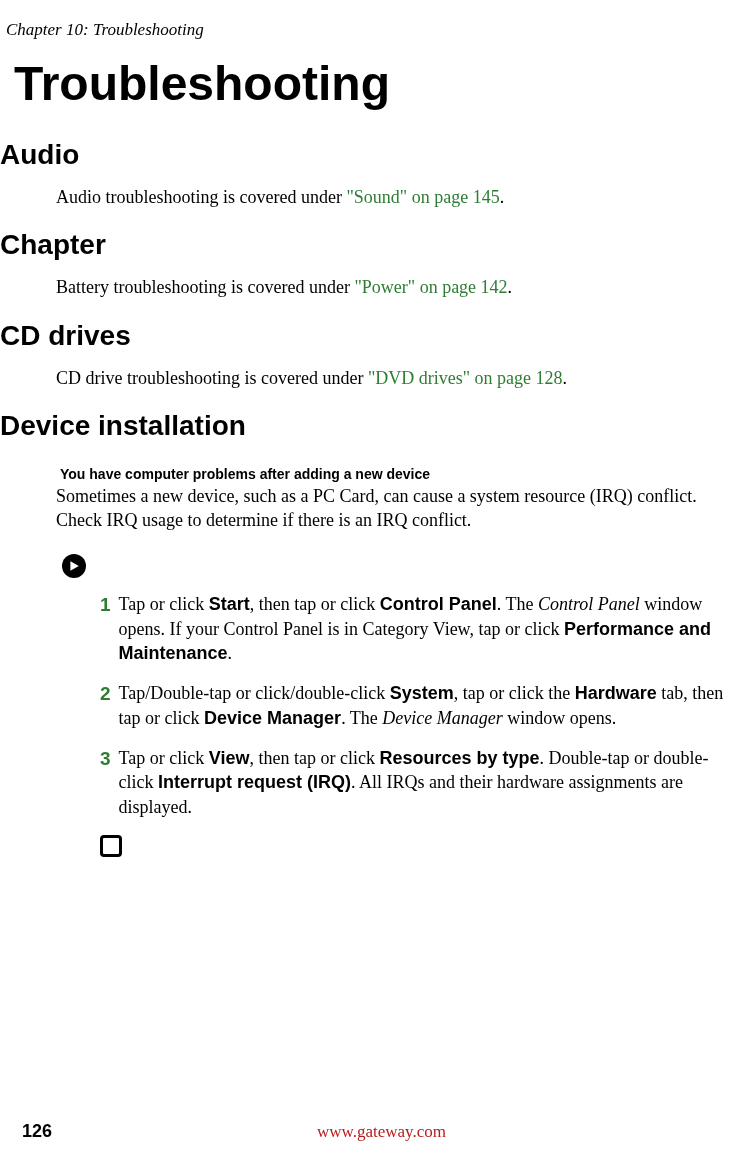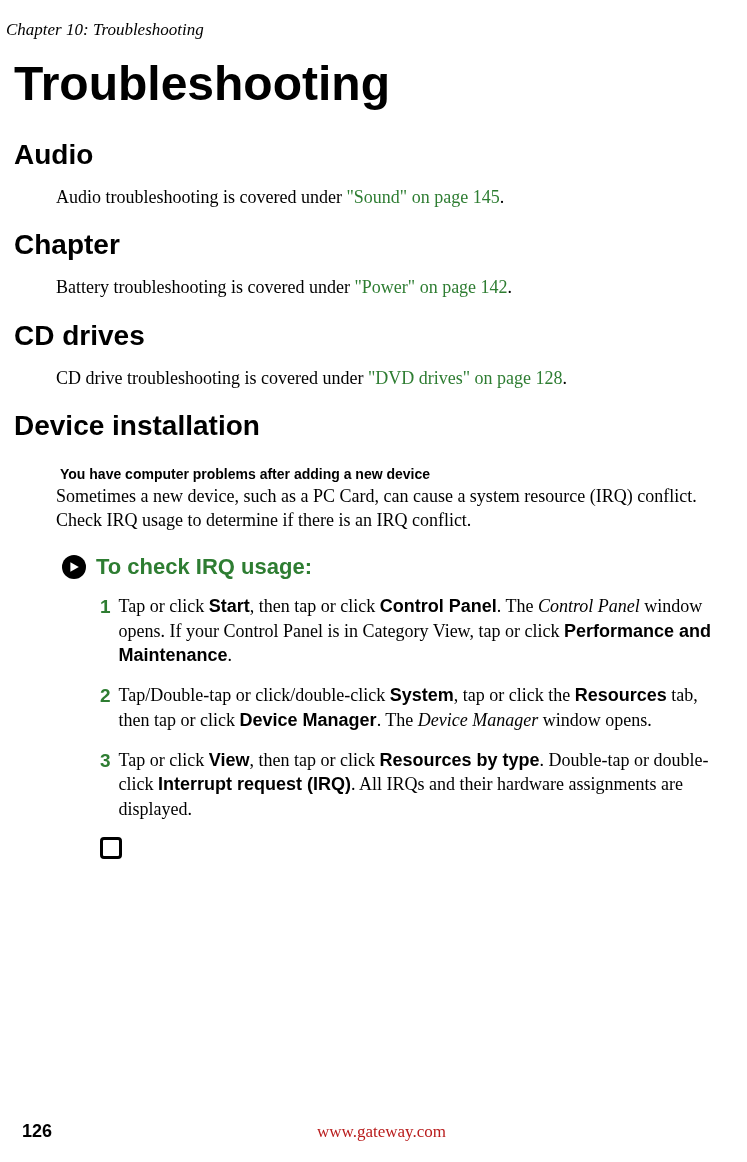--- a/index.html
+++ b/index.html
@@ -27,21 +27,20 @@
       font-family: Arial, Helvetica, sans-serif;
       font-weight: bold;
       font-size: 48px;
       padding-left: 14px;
       margin-bottom: 28px;
     }
     .section-heading {
       font-family: Arial, Helvetica, sans-serif;
       font-weight: bold;
       font-size: 28px;
-      padding-left: 14px;
       margin-bottom: 14px;
       margin-top: 20px;
     }
     .body-text {
       font-size: 18px;
       padding-left: 56px;
       padding-right: 14px;
       line-height: 1.35;
       margin-bottom: 10px;
     }
@@ -162,34 +161,33 @@
 <h2 class="section-heading">Device installation</h2>
 <div class="problem-heading">You have computer problems after adding a new device</div>
 <p class="body-text">Sometimes a new device, such as a PC Card, can cause a system resource (IRQ) conflict. Check IRQ usage to determine if there is an IRQ conflict.</p>
 
 <div class="procedure-line">
   <span class="play-icon">
     <svg width="12" height="12" viewBox="0 0 10 10">
         <polygon points="2,1 9,5 2,9"></polygon>
       </svg>
   </span>
-  <span class="procedure-title">To check IRQ usage:</span>
 </div>
 
 <div class="step">
   <span class="step-number">1</span>
   <span>
     <span>Tap or click </span><span class="bold-inline">Start</span><span>, then tap or click </span><span class="bold-inline">Control Panel</span><span>. The </span><span class="italic-inline">Control Panel</span><span> window opens. If your Control Panel is in Category View, tap or click </span><span class="bold-inline">Performance and Maintenance</span><span>.</span>
   </span>
 </div>
 
 <div class="step">
   <span class="step-number">2</span>
   <span>
-    <span>Tap/Double-tap or click/double-click </span><span class="bold-inline">System</span><span>, tap or click the </span><span class="bold-inline">Resources</span><span> tab, then tap or click </span><span class="bold-inline">Device Manager</span><span>. The </span><span class="italic-inline">Device Manager</span><span> window opens.</span>
+    <span>Tap/Double-tap or click/double-click </span><span class="bold-inline">System</span><span>, tap or click the </span><span class="bold-inline">Hardware</span><span> tab, then tap or click </span><span class="bold-inline">Device Manager</span><span>. The </span><span class="italic-inline">Device Manager</span><span> window opens.</span>
   </span>
 </div>
 
 <div class="step">
   <span class="step-number">3</span>
   <span>
     <span>Tap or click </span><span class="bold-inline">View</span><span>, then tap or click </span><span class="bold-inline">Resources by type</span><span>. Double-tap or double-click </span><span class="bold-inline">Interrupt request (IRQ)</span><span>. All IRQs and their hardware assignments are displayed.</span>
   </span>
 </div>
 

